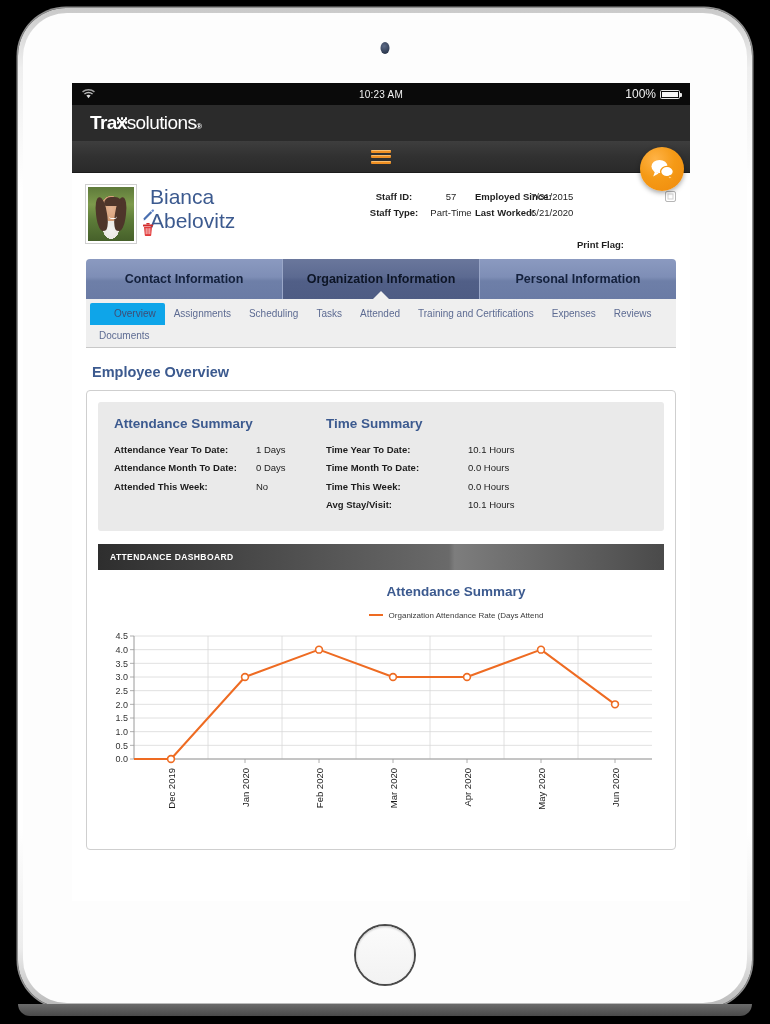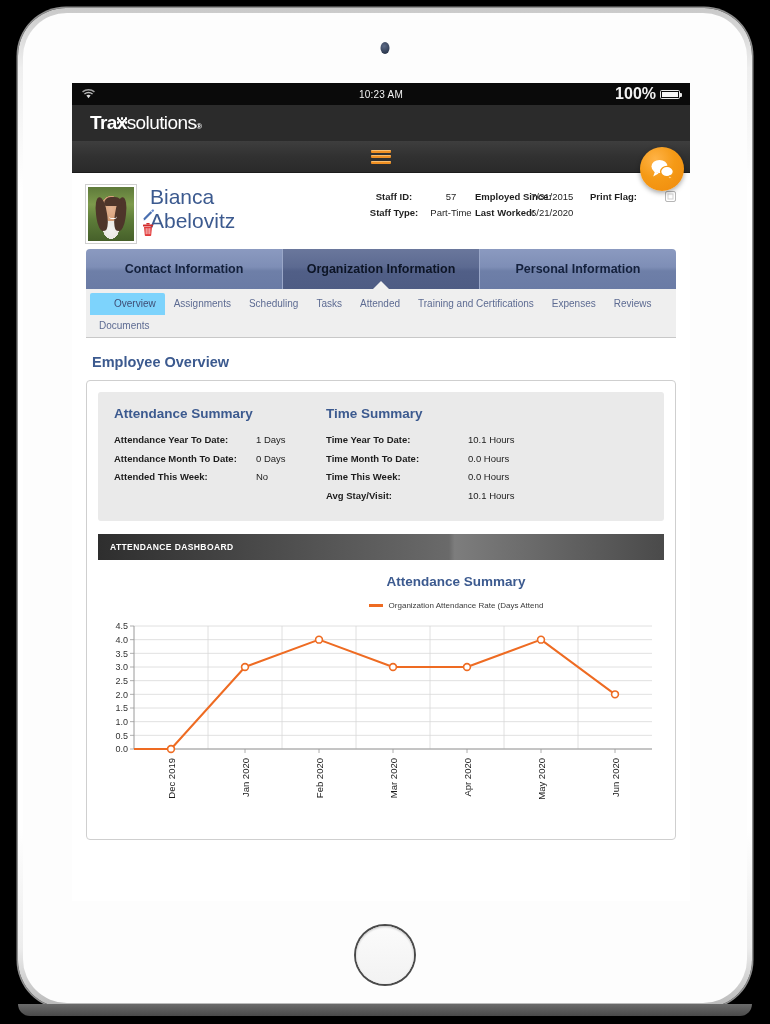--- a/index.html
+++ b/index.html
@@ -64,21 +64,21 @@
   .status-bar {
     height: 22px; background: #0a0a0a;
     display: flex; align-items: center;
     color: #f2f2f2; font-size: 10px;
     padding: 0 10px; position: relative;
   }
   .sb-left { display:flex; align-items:center; width:70px; }
   .sb-center { position:absolute; left:0; right:0; text-align:center; font-size:10px; letter-spacing:.2px; }
   .sb-right { margin-left:auto; display:flex; align-items:center; gap:4px; position:relative; z-index:2; }
   .wifi-ico { display:block; }
-  .batt-pct { font-size:16px;font-weight:bold; }
+  .batt-pct { font-size:12px; }
   .batt {
     width:20px; height:9px; border:1px solid #e8e8e8; border-radius:1.5px;
     padding:1px; display:flex; align-items:center; position:relative;
   }
   .batt::after{ content:""; position:absolute; right:-3px; top:2.5px; width:2px; height:4px; background:#e8e8e8; border-radius:0 1px 1px 0;}
   .batt i { display:block; height:100%; width:100%; background:#f5f5f5; }
 
   
   .brand-bar {
     height: 36px; background: #2b2b2b;
@@ -154,21 +154,21 @@
 
   .meta-grid {
     margin-left:auto; display:flex; align-items:flex-start; gap:0; padding-top:4px;
   }
   .meta-col { font-size:9.5px; color:#1f1f1f; }
   .meta-row { display:flex; line-height:1.65; white-space:nowrap; }
   .m-lbl { font-weight:bold; text-align:center; }
   .m-val { text-align:center; padding-left:6px; }
   .c1 .m-lbl{ width:54px;} .c1 .m-val{ width:54px;}
   .c2 .m-lbl{ width:50px;} .c2 .m-val{ width:52px; text-align:left;}
-  .c3 .m-lbl{ width:60px; text-align:right;}
+  .c3 .m-lbl{ width:60px; text-align:left;margin-top:48px;}
   .chk {
     width:11px; height:11px; border:1px solid #b6b6b6; background:#fff;
     border-radius:2px; margin-left:28px; margin-top:2px;
     box-shadow: inset 0 0 0 1.5px #fff, inset 0 0 0 2.5px #d2d2d2;
     cursor:pointer;
   }
 
   
   .tabs-wrap { padding:0 14px; }
   .main-tabs { display:flex; height:40px; border-radius:4px 4px 0 0; overflow:hidden; }
@@ -190,21 +190,21 @@
   }
 
   
   .subtabs {
     background:#efefef; padding:4px 4px 0 4px; display:flex; flex-wrap:wrap;
     border-bottom:1px solid #c8c8c8;
   }
   .stab {
     font-size:10px; color:#5d6b92; padding:5px 9px 6px 9px; cursor:pointer; white-space:nowrap;
   }
-  .stab.active { background:#7dd3fc; color:#3f4d74; border-radius:2px 2px 0 0;padding-left:24px; }
+  .stab.active { background:#0ea5e9; color:#3f4d74; border-radius:2px 2px 0 0;padding-left:24px; }
 
   .page-title {
     font-size:14.5px; font-weight:bold; color:#3c5a8f;
     padding:16px 0 10px 20px;
   }
 
   .content-card {
     margin:0 14px; border:1px solid #cfcfcf; border-radius:4px;
     background:#fff; padding:11px; height: 460px;
   }

